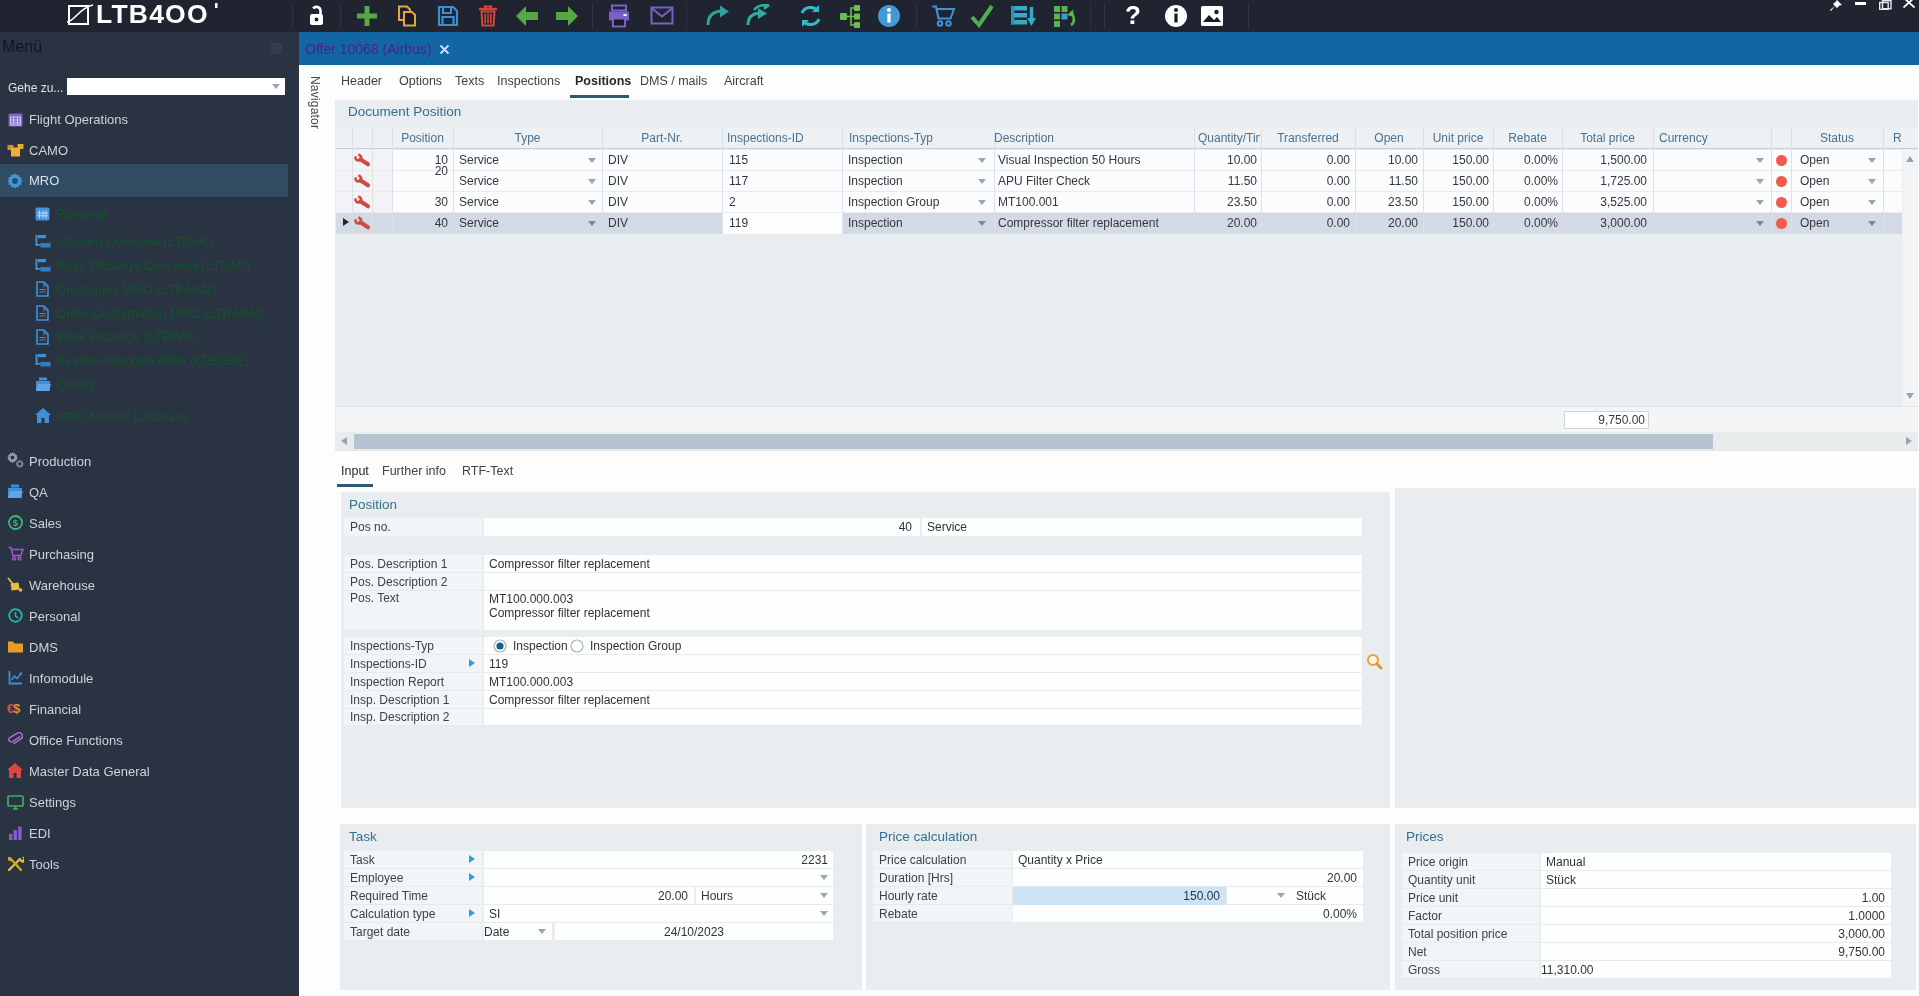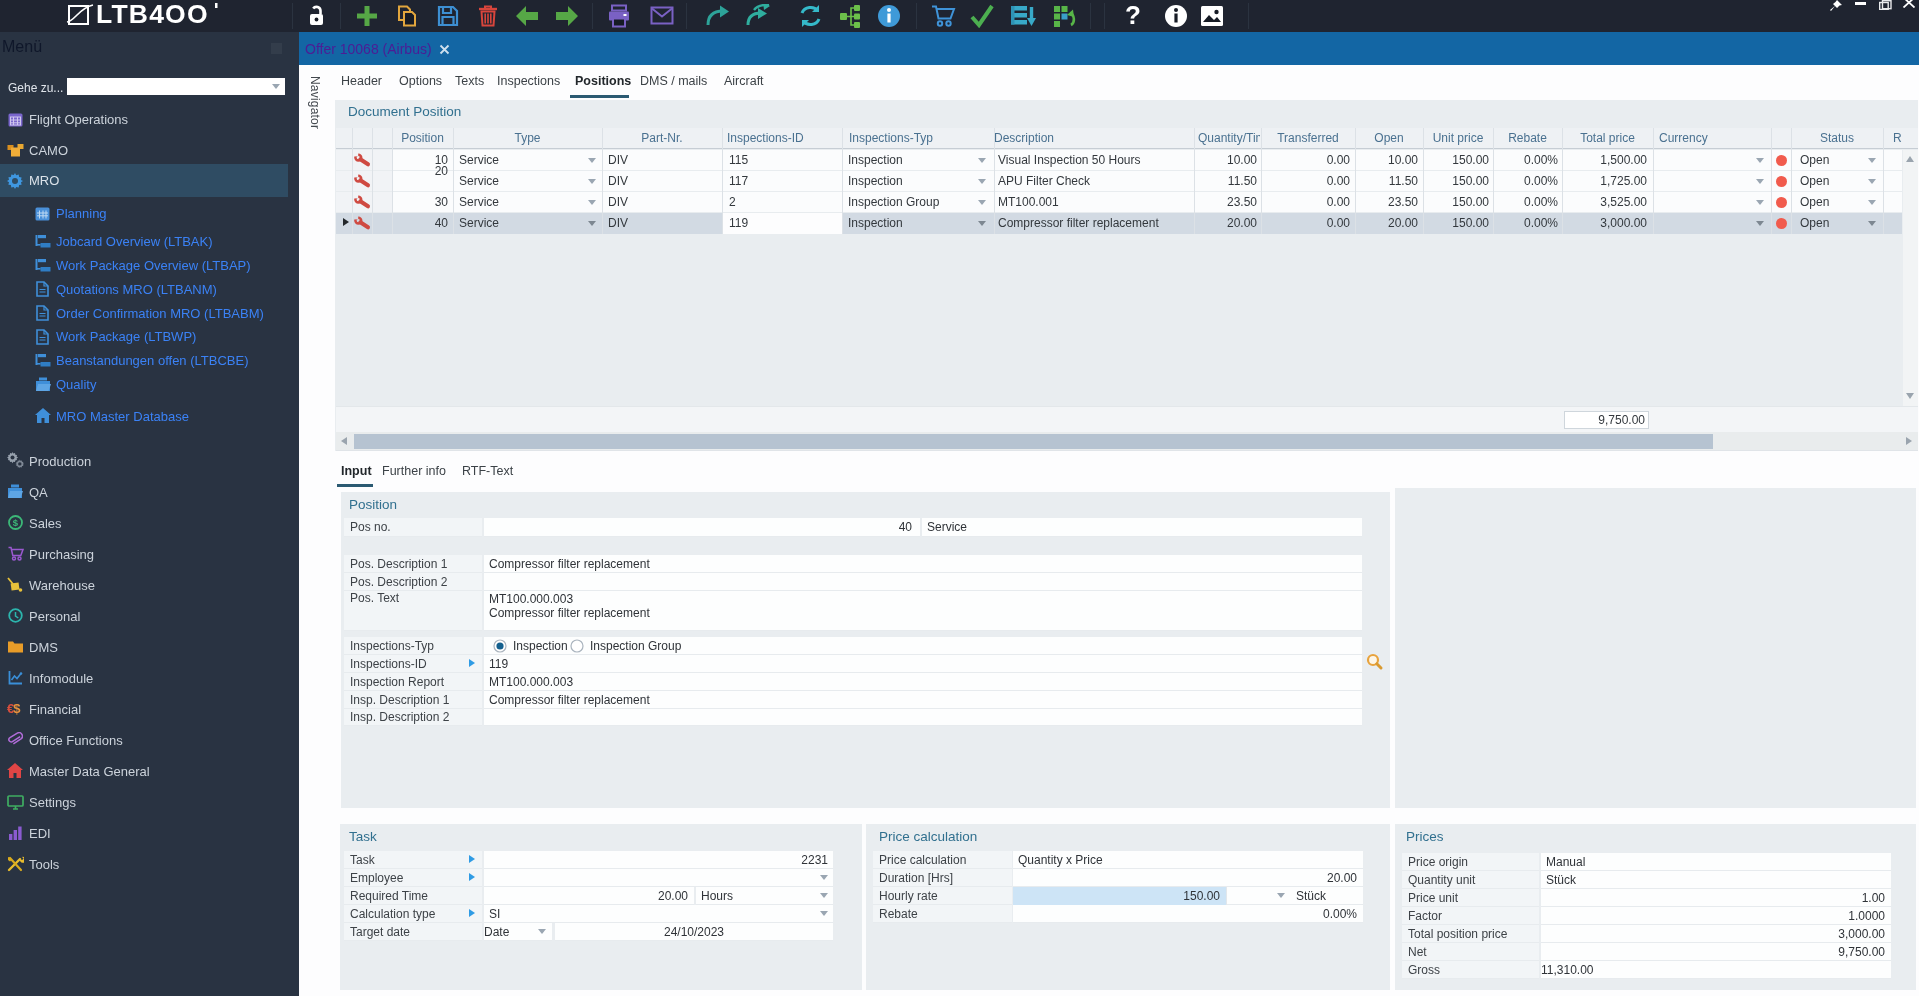--- a/index.html
+++ b/index.html
@@ -2,21 +2,21 @@
 <html><head>
 <meta charset="utf-8">
 <style>
 *{margin:0;padding:0;box-sizing:border-box}
 html,body{width:1919px;height:996px;overflow:hidden;background:#fff;font-family:"Liberation Sans",sans-serif;position:relative}
 .ab{position:absolute}
 .cell{position:absolute;font-size:12px;color:#33383d;line-height:21px;white-space:nowrap;overflow:hidden}
 .hdr{position:absolute;font-size:12px;color:#4a7190;line-height:21px;white-space:nowrap;overflow:hidden}
 .vline{position:absolute;width:1px;background:#dce1e6;top:128px;height:106px}
 .mi{position:absolute;left:29px;font-size:13px;color:#ccd3db;white-space:nowrap}
-.si{position:absolute;left:56px;font-size:13px;color:#3b82f6;white-space:nowrap}
+.si{position:absolute;left:56px;font-size:13px;color:#14532d;white-space:nowrap}
 .lc{position:absolute;background:#f2f5f7;border-bottom:1px solid #e7ebee;font-size:12px;color:#3d4247;padding-left:6px}
 .fc{position:absolute;background:#fdfefe;border-bottom:1px solid #e7ebee;font-size:12px;color:#2f3338;white-space:nowrap;overflow:hidden}
 .caret{position:absolute;width:0;height:0;border-left:4px solid transparent;border-right:4px solid transparent;border-top:5px solid #9aa6b2}
 .bluetri{position:absolute;width:0;height:0;border-top:4.5px solid transparent;border-bottom:4.5px solid transparent;border-left:6px solid #2f9be4}
 .ptitle{position:absolute;font-size:13.5px;color:#31708f;white-space:nowrap}
 </style>
 </head>
 <body>
 
 <div class="ab" style="left:0;top:0;width:1919px;height:32px;background:#1f2430"></div>
@@ -509,21 +509,21 @@
 
 <div class="ab" style="left:336px;top:406px;width:1582px;height:26px;background:#f3f5f7;border-top:1px solid #e3e7ea"></div>
 <div class="ab" style="left:1564px;top:411px;width:85px;height:18px;background:#fff;border:1px solid #cfd6dc"></div>
 <div class="ab" style="left:1564px;top:411px;width:81px;height:18px;font-size:12px;line-height:18px;color:#33383d;text-align:right">9,750.00</div>
 
 <div class="ab" style="left:336px;top:432px;width:1582px;height:19px;background:#e9eced;border-bottom:1px solid #e0e4e8"></div>
 <div class="ab" style="left:354px;top:434px;width:1359px;height:15px;background:#b6c3d1"></div>
 <div class="ab" style="left:341px;top:437px;width:0;height:0;border-top:4.5px solid transparent;border-bottom:4.5px solid transparent;border-right:6px solid #9aa4ae"></div>
 <div class="ab" style="left:1906px;top:437px;width:0;height:0;border-top:4.5px solid transparent;border-bottom:4.5px solid transparent;border-left:6px solid #9aa4ae"></div>
 
-<div class="ab" style="left:341px;top:464px;font-size:12.5px;font-weight:bold;color:#22272b">Input</div>
+<div class="ab" style="left:341px;top:464px;font-size:12.5px;font-weight:normal;color:#22272b">Input</div>
 <div class="ab" style="left:382px;top:464px;font-size:12.5px;color:#3c4247">Further info</div>
 <div class="ab" style="left:462px;top:464px;font-size:12.5px;color:#3c4247">RTF-Text</div>
 <div class="ab" style="left:337px;top:484px;width:36px;height:2.5px;background:#2b5a72"></div>
 
 <div class="ab" style="left:341px;top:492px;width:1049px;height:316px;background:#e9edf0"></div>
 <div class="ptitle" style="left:349px;top:497px">Position</div>
 <div class="lc" style="left:344px;top:518px;width:138px;height:19px;line-height:19px">Pos no.</div>
 <div class="fc" style="left:484px;top:518px;width:436px;height:19px;line-height:19px;text-align:right;padding-right:8px">40</div>
 <div class="fc" style="left:922px;top:518px;width:440px;height:19px;line-height:19px;padding-left:5px">Service</div>
 <div class="lc" style="left:344px;top:555px;width:138px;height:18px;line-height:18px">Pos. Description 1</div>

